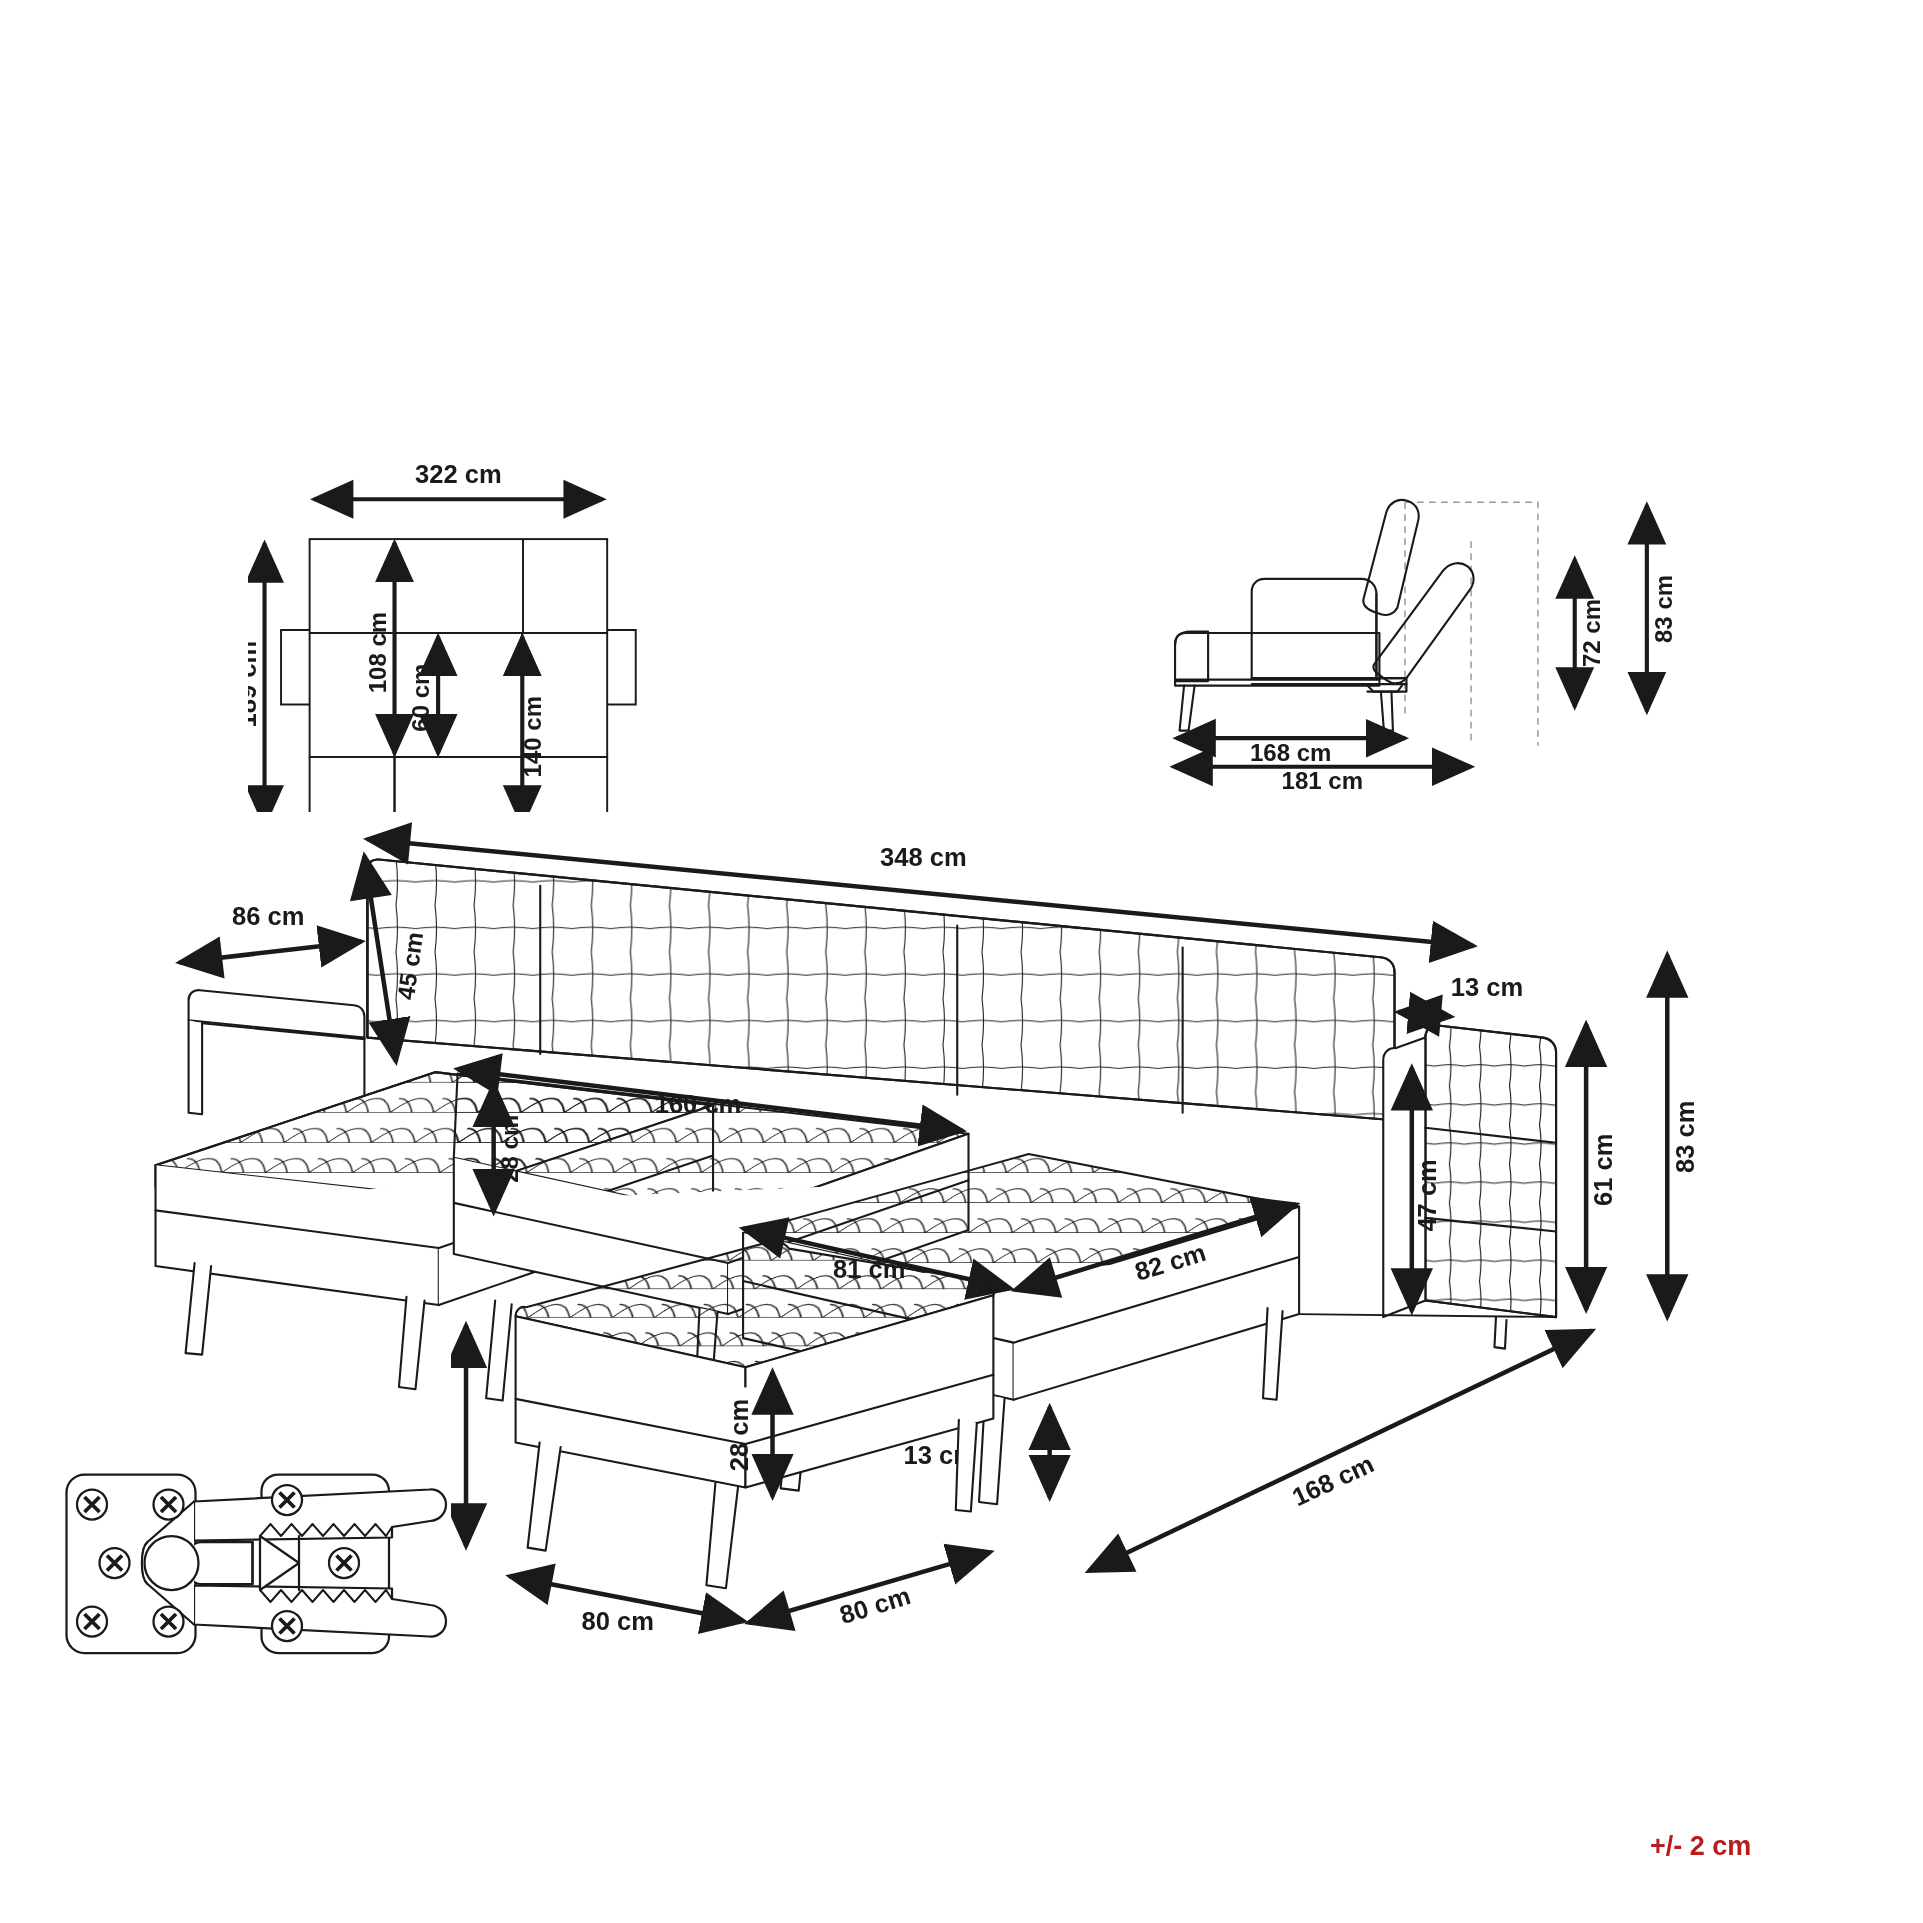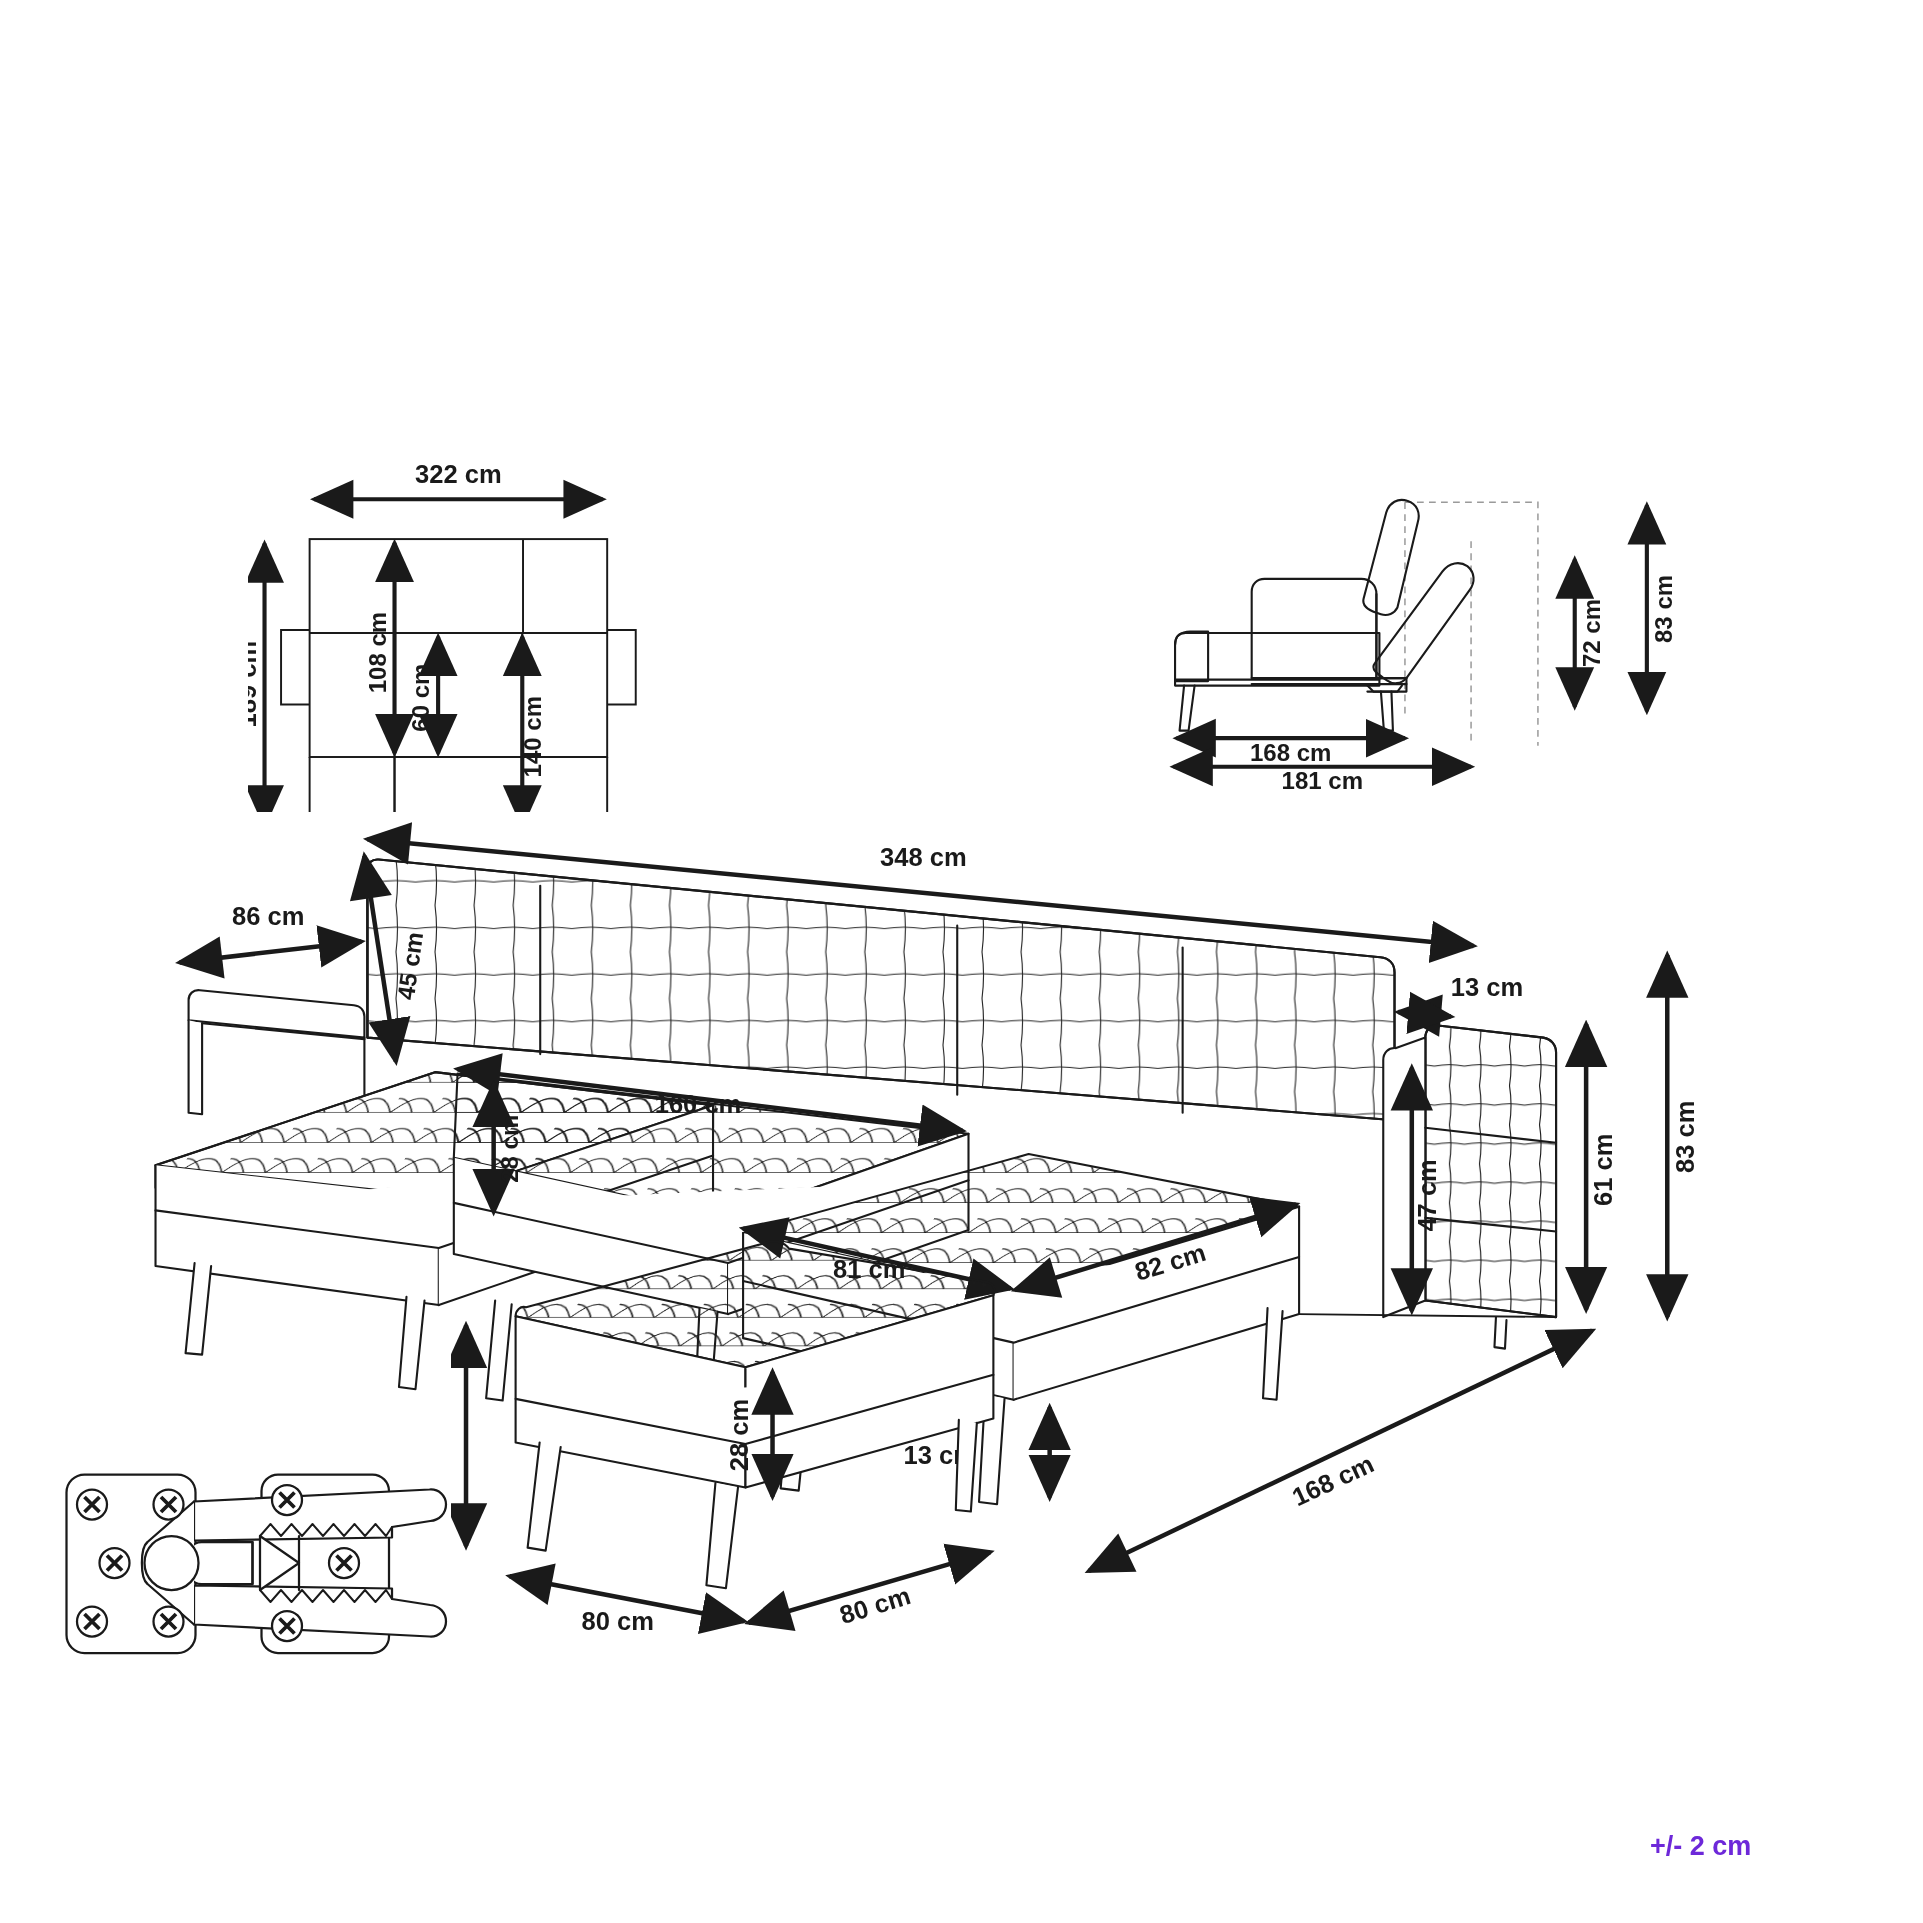--- a/index.html
+++ b/index.html
@@ -1,20 +1,20 @@
 <!DOCTYPE html>
 <html style="font-size:12px"><head>
 <meta charset="utf-8">
 <style>
   html,body{margin:0;padding:0;background:#ffffff;}
   body{width:1924px;height:1924px;font-family:"Liberation Sans",sans-serif;overflow:hidden;}
   #stage{position:relative;width:1924px;height:1764px;background:#fff;}
   svg{display:block;}
   .fig{position:absolute;}
-  .tol{position:absolute;font-weight:bold;color:#6d28d9;}
+  .tol{position:absolute;font-weight:bold;color:#b91c1c;}
 </style>
 </head>
 <body>
 
 <div id="stage">
 
 <div class="fig" style="left:248px;top:436px;">
 <svg width="526" height="376" viewBox="0 0 700 500">
   <defs>
     <marker id="ah" markerWidth="11" markerHeight="11" refX="9.5" refY="5.5" orient="auto" markerUnits="strokeWidth">

